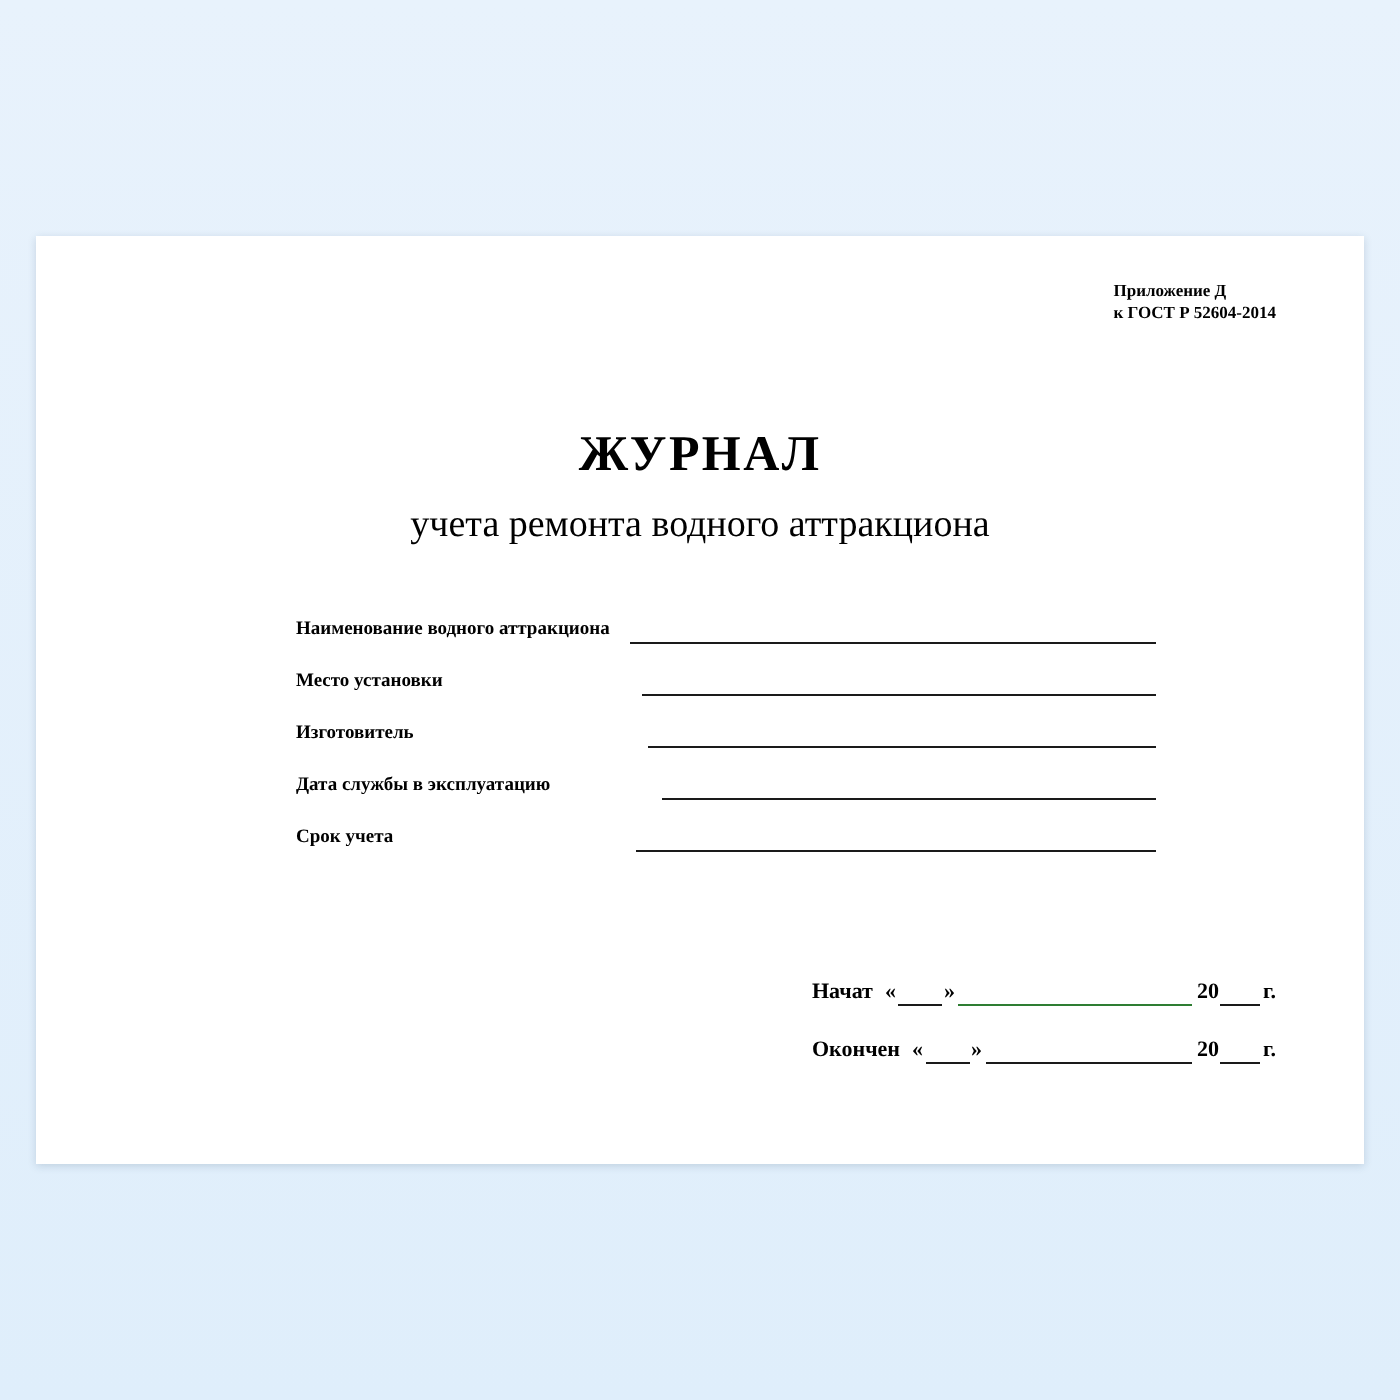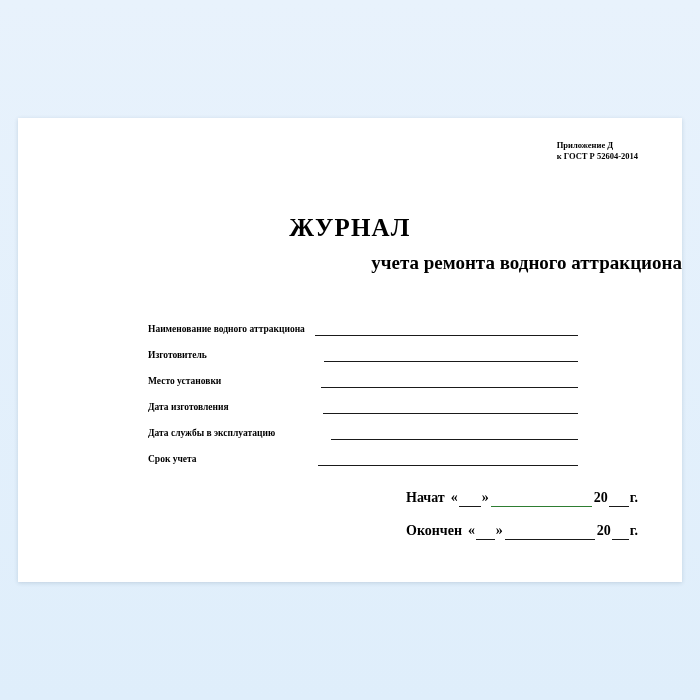--- a/index.html
+++ b/index.html
@@ -49,34 +49,32 @@
     text-align: center;
   }
   .title-main {
     font-size: 25px;
     font-weight: bold;
     letter-spacing: 1.2px;
     color: #000;
   }
   .title-sub {
     font-size: 19px;
-    font-weight: bold;
+    font-weight: normal;
     color: #000;
     margin-top: 10px;
-    text-align: right;
   }
   .fields {
     position: absolute;
     left: 130px;
     top: 192px;
     width: 430px;
   }
   .field-row {
     display: flex;
-    align-items: flex-end;
     height: 26px;
     margin-bottom: 0px;
   }
   .field-label {
     font-size: 9.5px;
     font-weight: bold;
     color: #000;
     white-space: nowrap;
     padding-bottom: 2px;
   }
@@ -91,21 +89,21 @@
   .field-row.l2 .field-line { margin-left: 117px; }
   .field-row.l3 .field-line { margin-left: 94px; }
   .field-row.l4 .field-line { margin-left: 56px; }
   .field-row.l5 .field-line { margin-left: 121px; }
 
   .dates {
     position: absolute;
     left: 388px;
     top: 372px;
     width: 232px;
-    font-size: 14px;
+    font-size: 11px;
     font-weight: bold;
     color: #000;
   }
   .date-row {
     display: flex;
     align-items: flex-end;
     margin-bottom: 16px;
     white-space: nowrap;
   }
   .date-word {
@@ -155,34 +153,30 @@
       <div class="title-sub">учета ремонта водного аттракциона</div>
     </div>
 
     <div class="fields">
 
       <div class="field-row l0">
         <span class="field-label">Наименование водного аттракциона</span>
         <span class="field-line"></span>
       </div>
 
+      <div class="field-row l1">
+        <span class="field-label">Место установки</span>
+        <span class="field-line"></span>
+      </div>
+
       <div class="field-row l2">
         <span class="field-label">Изготовитель</span>
         <span class="field-line"></span>
       </div>
 
-      <div class="field-row l1">
-        <span class="field-label">Место установки</span>
-        <span class="field-line"></span>
-      </div>
-
-      <div class="field-row l3">
-        <span class="field-label">Дата изготовления</span>
-        <span class="field-line"></span>
-      </div>
 
       <div class="field-row l4">
         <span class="field-label">Дата службы в эксплуатацию</span>
         <span class="field-line"></span>
       </div>
 
       <div class="field-row l5">
         <span class="field-label">Срок учета</span>
         <span class="field-line"></span>
       </div>

